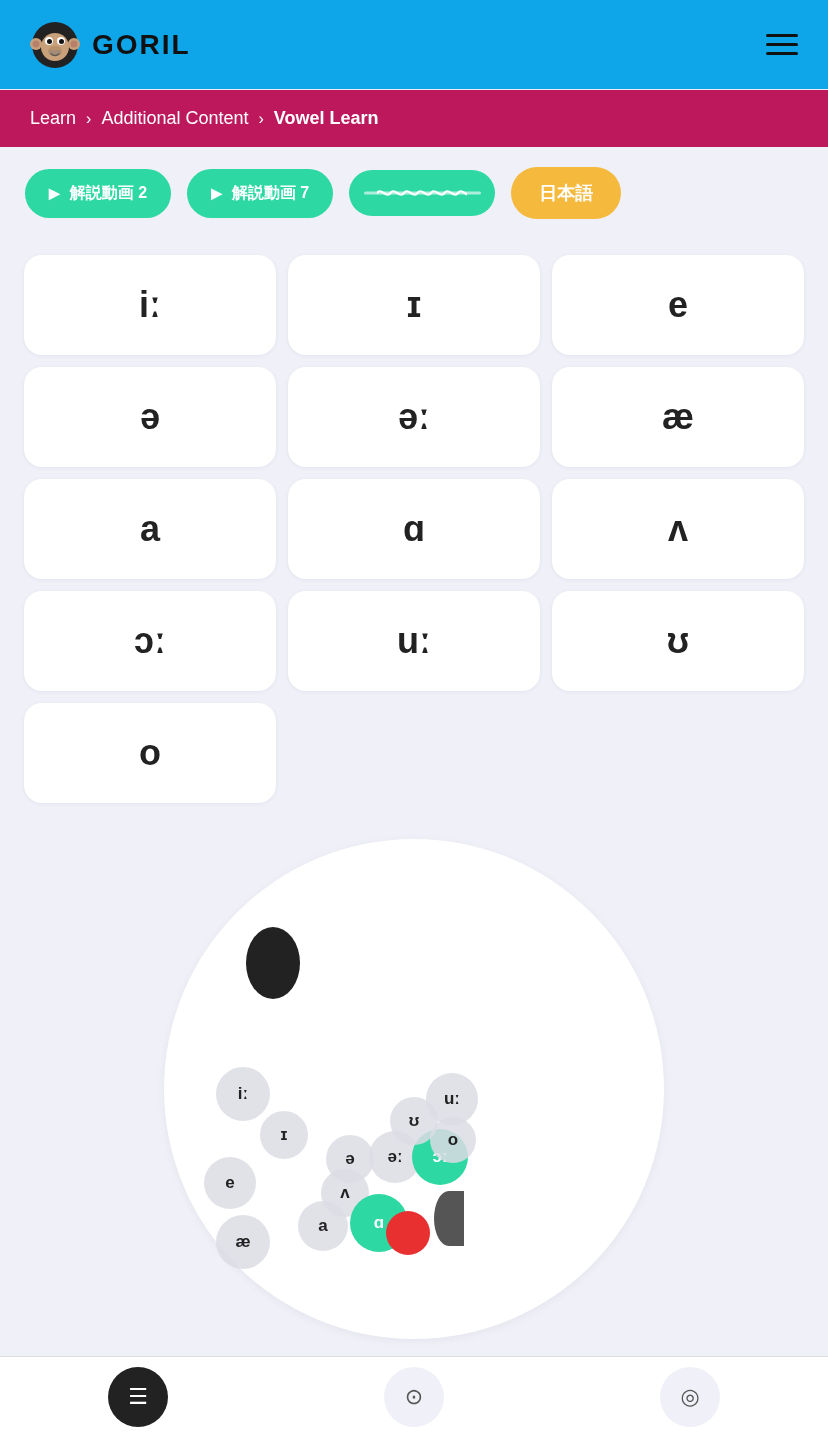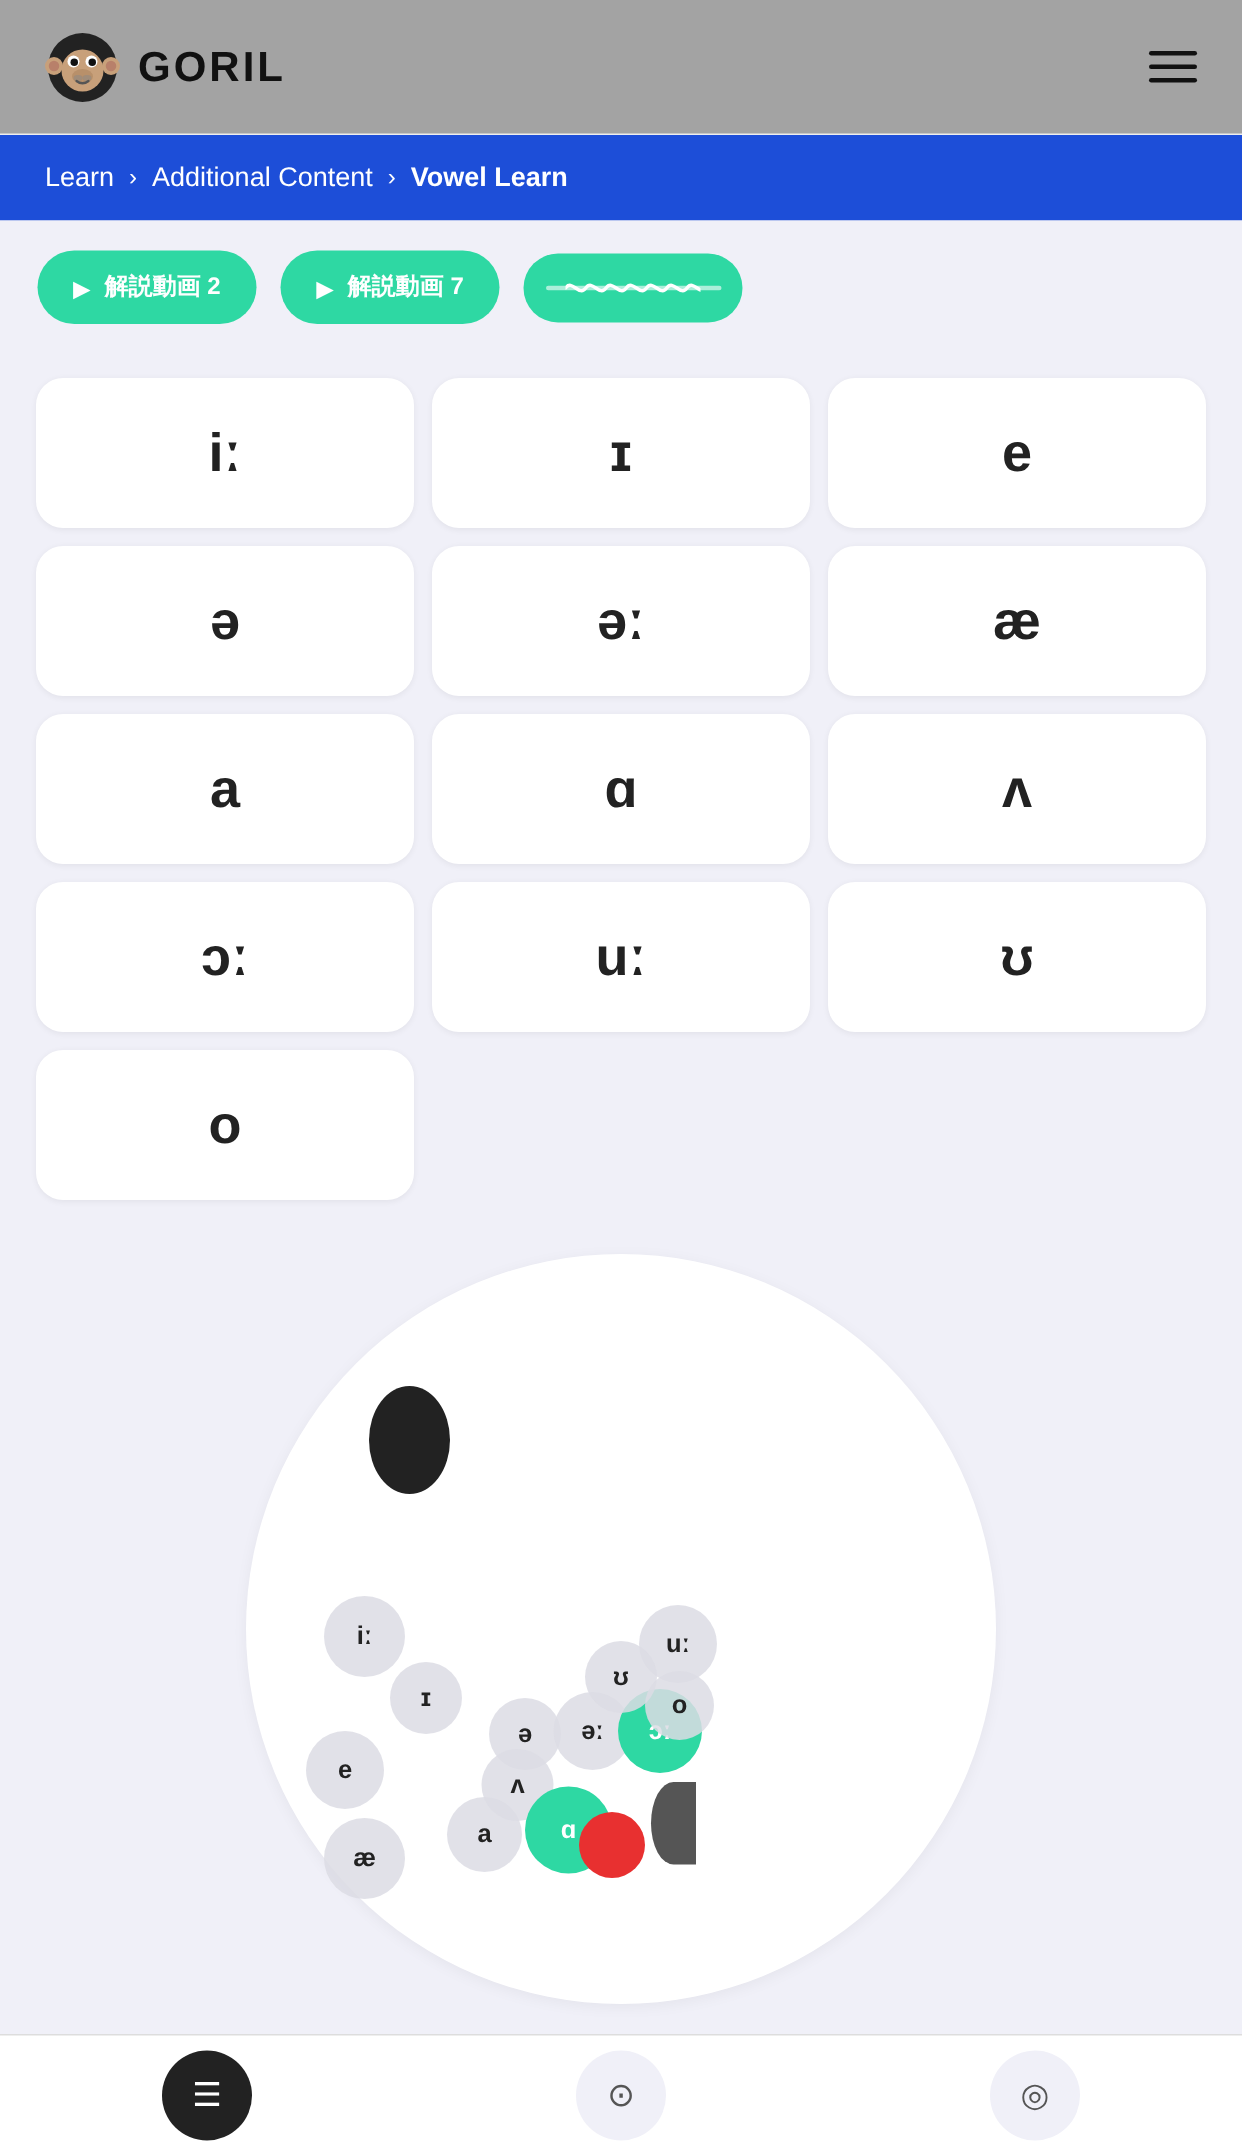--- a/index.html
+++ b/index.html
@@ -7,21 +7,21 @@
     body {
       font-family: -apple-system, BlinkMacSystemFont, 'Segoe UI', sans-serif;
       background: #f0f0f8;
       width: 828px;
       min-height: 1436px;
       overflow-x: hidden;
     }
 
     
     .header {
-      background: #a3a3a3;
+      background: #0ea5e9;
       display: flex;
       align-items: center;
       justify-content: space-between;
       padding: 0 30px;
       height: 90px;
       border-bottom: 1px solid #eee;
     }
     .logo-area {
       display: flex;
       align-items: center;
@@ -46,21 +46,21 @@
     .hamburger span {
       display: block;
       width: 32px;
       height: 3px;
       background: #111;
       border-radius: 2px;
     }
 
     
     .breadcrumb {
-      background: #1d4ed8;
+      background: #be185d;
       color: white;
       padding: 18px 30px;
       display: flex;
       align-items: center;
       gap: 10px;
       font-size: 18px;
     }
     .breadcrumb-chevron {
       color: white;
       font-size: 16px;
@@ -271,20 +271,23 @@
   <button class="btn-video btn-video2">
     <span class="play-icon">▶</span>
     <span>解説動画 7</span>
   </button>
 
   <button class="btn-audio" style="min-width:130px;">
     <svg viewBox="0 0 100 20" width="90" height="18" style="display:block;margin:auto;">
       <path d="M0,10 C5,3 10,17 15,10 C20,3 25,17 30,10 C35,3 40,17 45,10 C50,3 55,17 60,10 C65,3 70,17 75,10 C80,3 85,17 90,10 C95,3 100,17 105,10" stroke="white" stroke-width="2.5" fill="none" stroke-linecap="round"></path>
     </svg>
   </button>
+  <button class="btn-lang">
+    <span>日本語</span>
+  </button>
 </div>
 
 <div class="vowel-grid">
 
   <div class="vowel-card">iː</div>
   <div class="vowel-card">ɪ</div>
   <div class="vowel-card">e</div>
 
   <div class="vowel-card">ə</div>
   <div class="vowel-card">əː</div>

